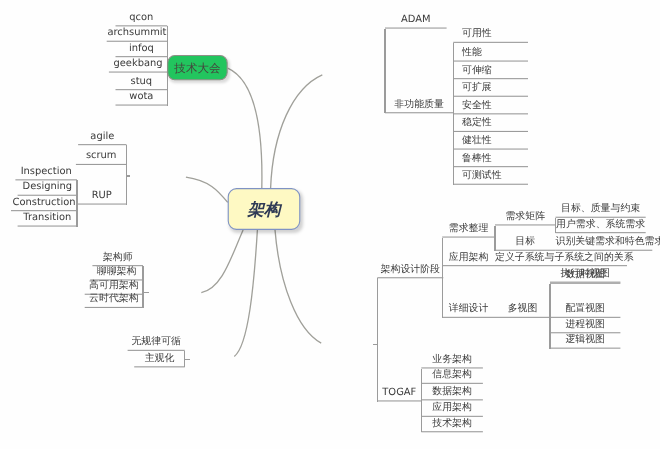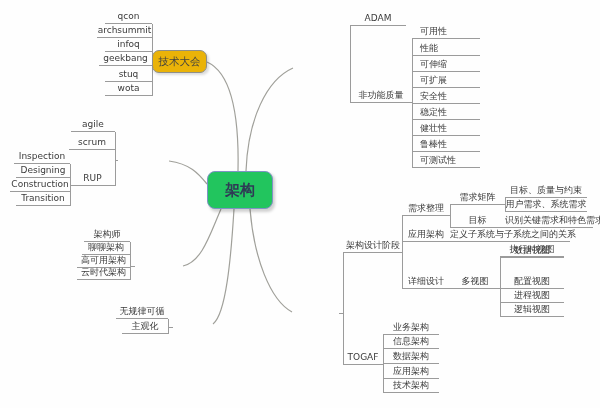--- a/index.html
+++ b/index.html
@@ -4,28 +4,29 @@
 <style>
   html,body{margin:0;padding:0;background:#ffffff;}
   .stage{
     position:relative;width:600px;height:408px;background:#fefefe;overflow:hidden;
     font-family:"DejaVu Sans","Liberation Sans",sans-serif;
   }
   svg.wires{position:absolute;left:0;top:0;z-index:1;}
   .node{
     position:absolute;z-index:3;box-sizing:border-box;
     display:flex;align-items:center;justify-content:center;
-    background:#eab308;border:1px solid #8f8f87;border-radius:7px;
+    background:#22c55e;border:1px solid #8f8f87;border-radius:7px;
     font-size:10.5px;color:#45443d;white-space:nowrap;
     box-shadow:1.5px 2px 2.5px rgba(0,0,0,.14);
   }
   .node.center{
-    background:#22c55e;border:1px solid #7f93c4;border-radius:8px;
+    background:#fef9c3;border:1px solid #7f93c4;border-radius:8px;
     font-size:15px;font-weight:bold;color:#2f3a55;
     box-shadow:2px 2.5px 3px rgba(0,0,0,.18);
+    font-style:italic;
   }
   .leaf{
     position:absolute;z-index:2;box-sizing:border-box;
     font-size:9px;line-height:11px;color:#3a3a3a;text-align:center;
     border-bottom:1px solid #9b9b9b;padding-bottom:1px;white-space:nowrap;
     overflow:visible;
   }
   .leaf.al{text-align:left;padding-left:8px;}
 </style>
 </head>

